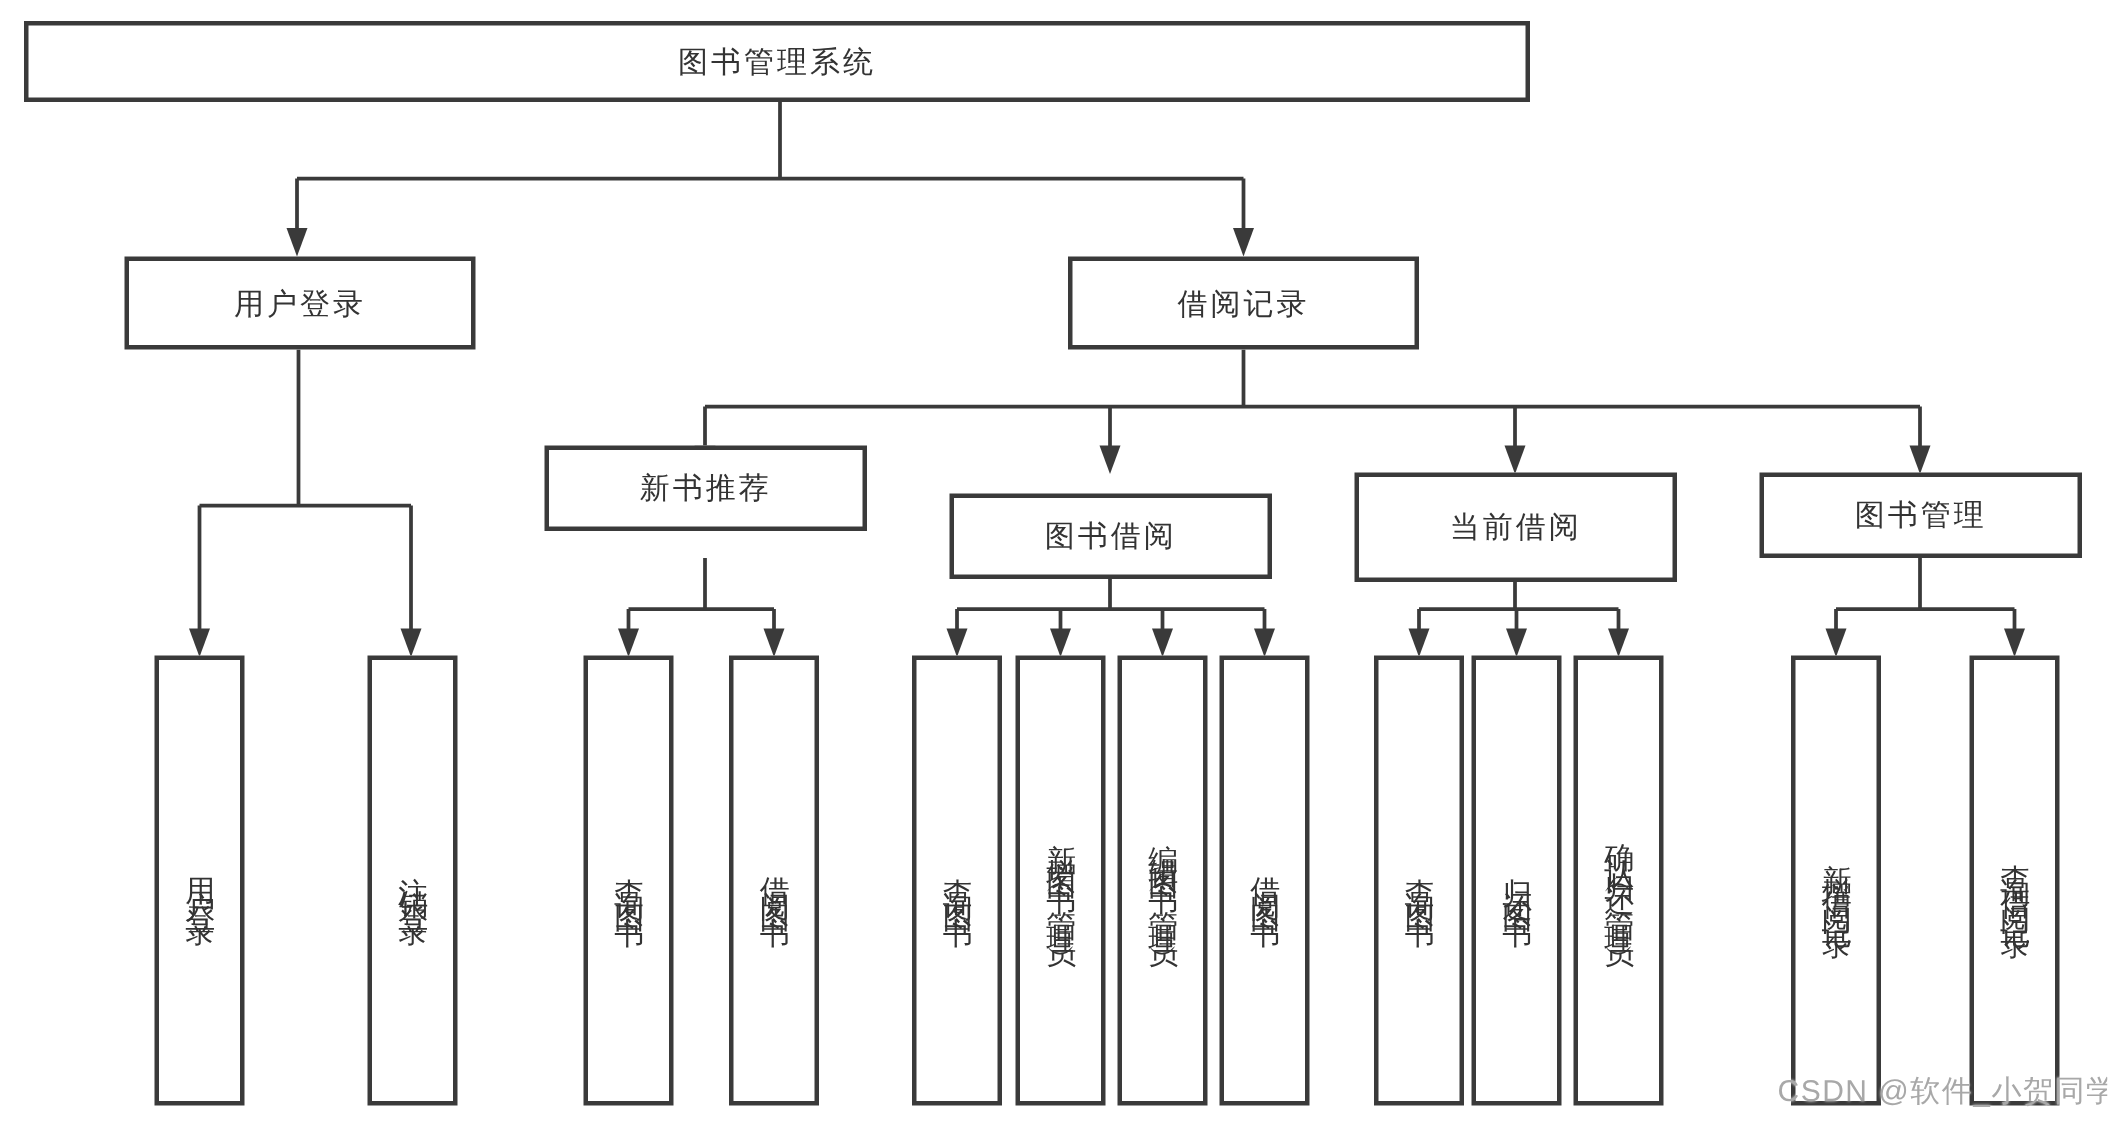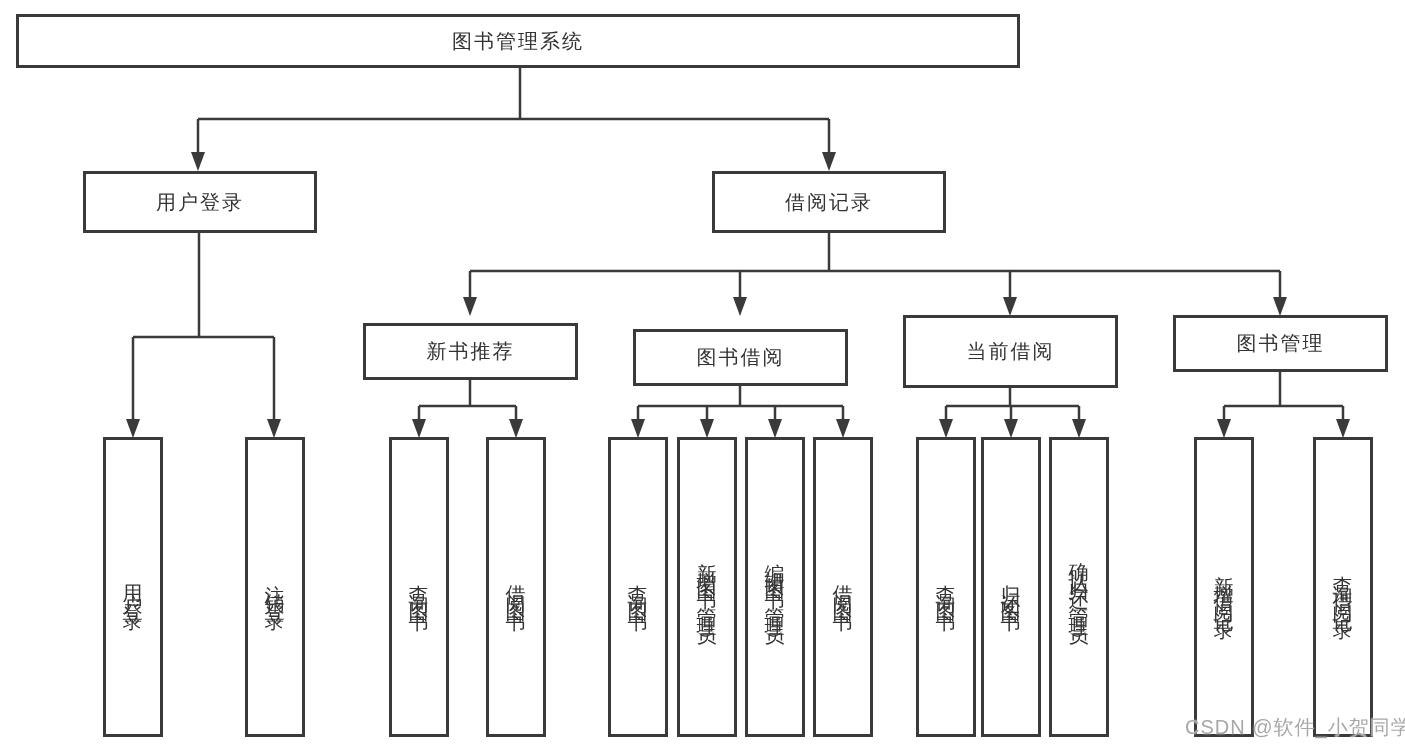--- a/index.html
+++ b/index.html
@@ -109,21 +109,21 @@
       <polygon points="1217,419 1231,419 1224,438"></polygon>
       <polygon points="1336,419 1350,419 1343,438"></polygon>
     </g>
   </svg>
 
   <div class="box h" style="left:16px;top:14px;width:1004px;height:54px;">图书管理系统</div>
 
   <div class="box h" style="left:83px;top:171px;width:234px;height:62px;">用户登录</div>
   <div class="box h" style="left:712px;top:171px;width:234px;height:62px;">借阅记录</div>
 
-  <div class="box h" style="left:363px;top:323px;width:215px;height:57px;">新书推荐</div>
+  <div class="box h" style="left:363px;top:297px;width:215px;height:57px;">新书推荐</div>
   <div class="box h" style="left:633px;top:329px;width:215px;height:57px;">图书借阅</div>
   <div class="box h" style="left:903px;top:315px;width:215px;height:73px;">当前借阅</div>
   <div class="box h" style="left:1173px;top:315px;width:215px;height:57px;">图书管理</div>
 
   <div class="box v" style="left:103px;top:437px;width:60px;height:300px;">用户登录</div>
   <div class="box v" style="left:245px;top:437px;width:60px;height:300px;">注销登录</div>
 
   <div class="box v" style="left:389px;top:437px;width:60px;height:300px;">查询图书</div>
   <div class="box v" style="left:486px;top:437px;width:60px;height:300px;">借阅图书</div>
 

